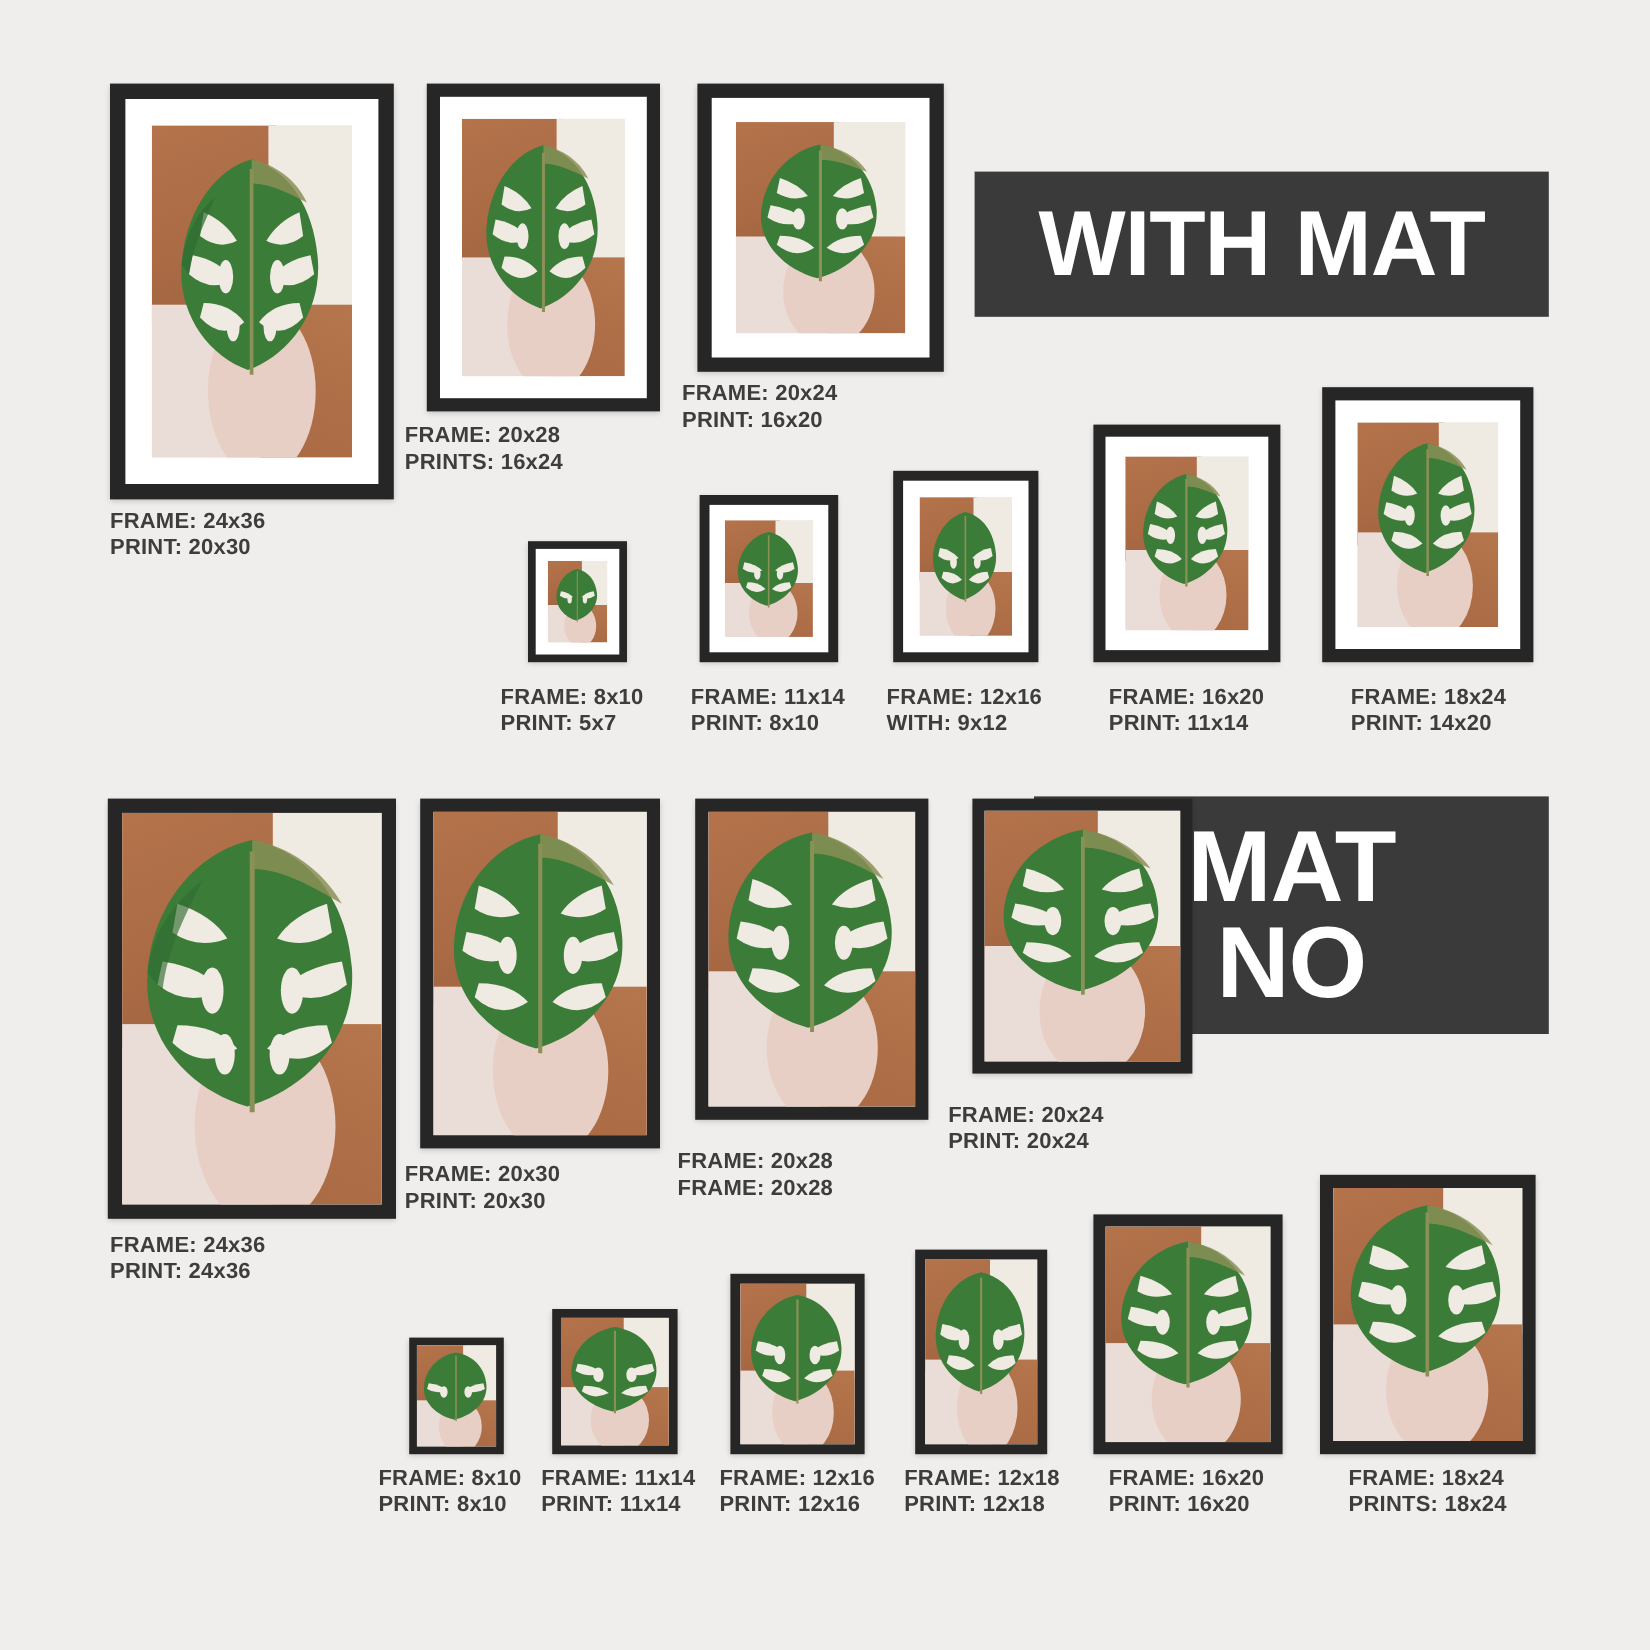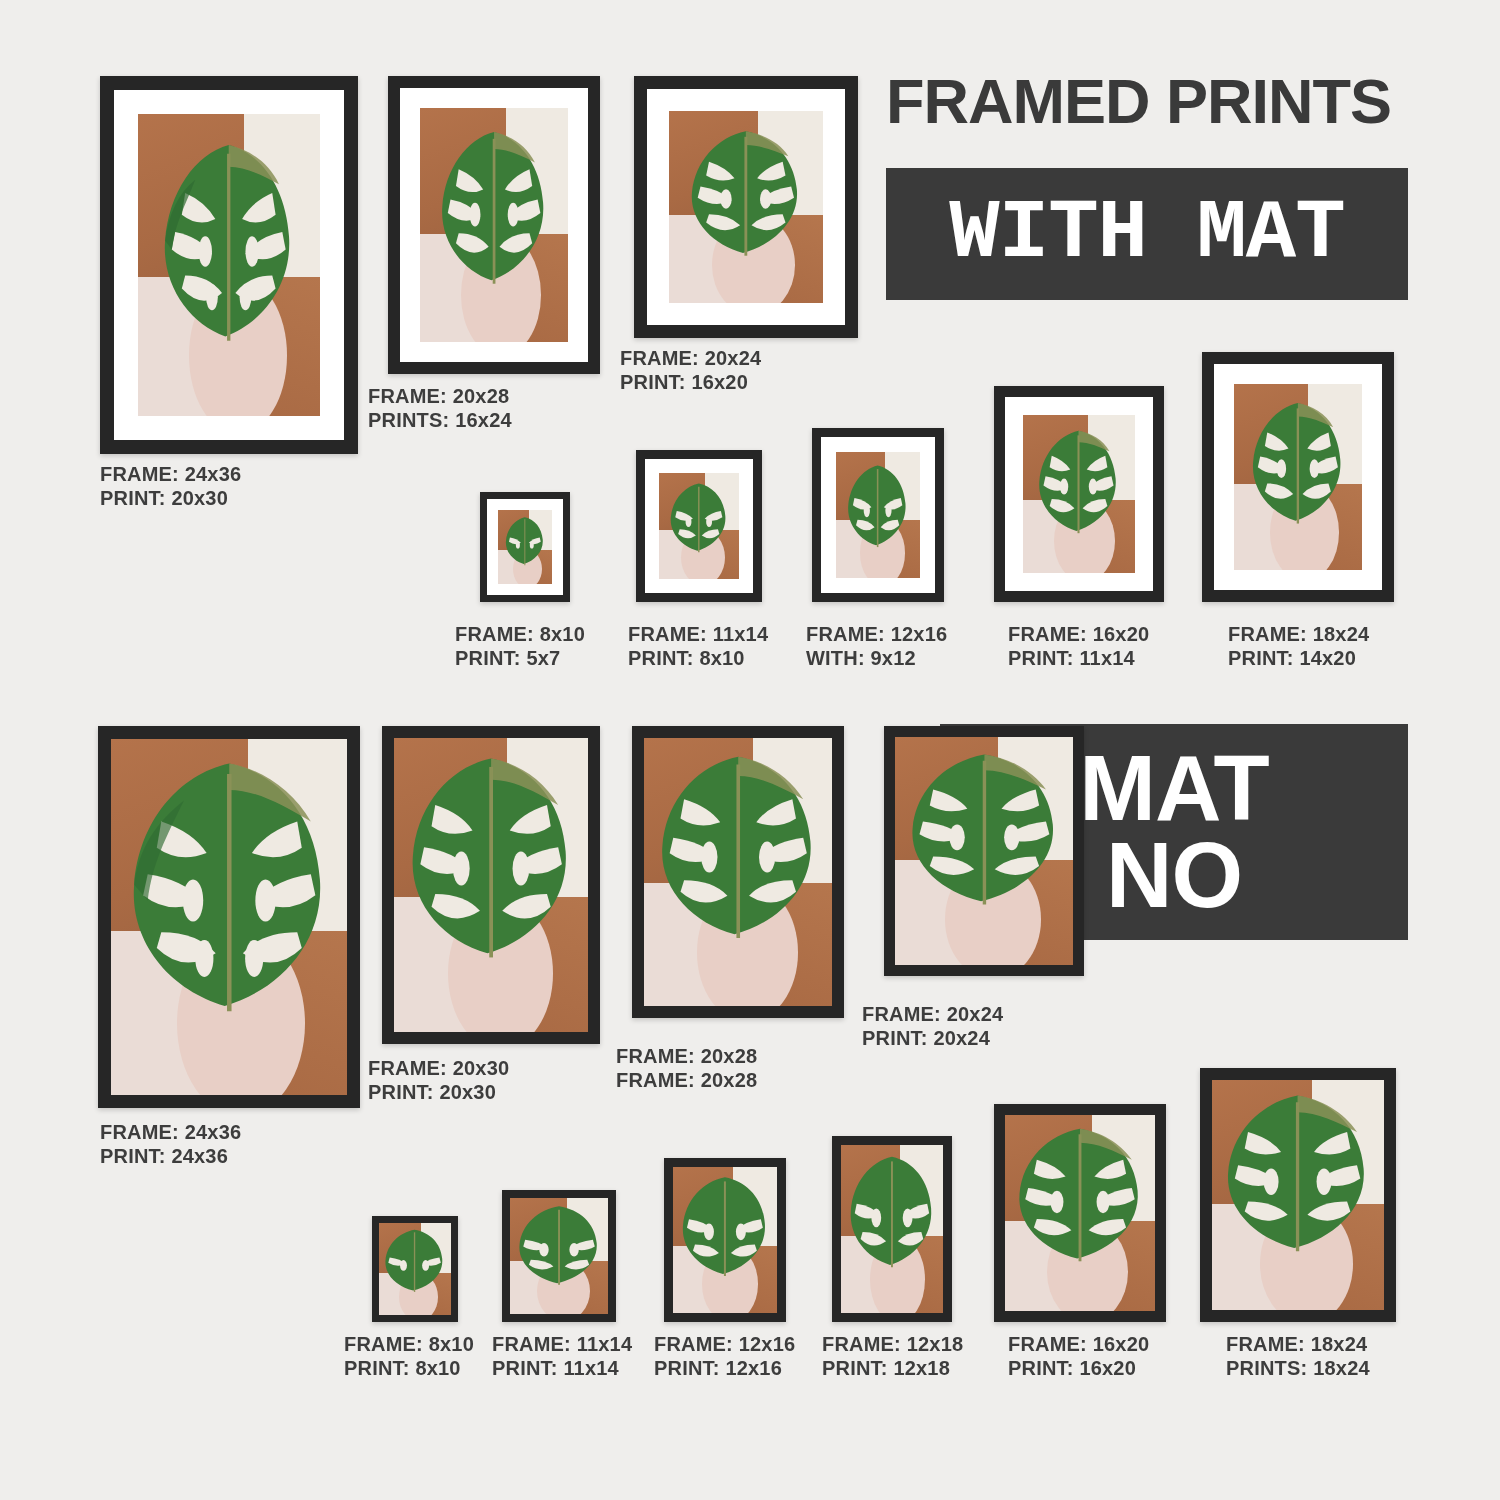--- a/index.html
+++ b/index.html
@@ -96,23 +96,22 @@
     display:flex; align-items:center; justify-content:center;
     font-weight:bold;
     font-size:19.5px;
   }
 </style>
 </head>
 <body>
 
 <div class="stage">
 
-  <div class="banner-title" style="left:886px; top:70px; font-size:63px;">FRAMED PRINTS</div>
-
-  <div class="banner-box" style="left:886px; top:168px; width:522px; height:132px; font-size:84px;font-family:Liberation Mono, monospace;">WITH MAT</div>
+
+  <div class="banner-box" style="left:886px; top:156px; width:522px; height:132px; font-size:84px;">WITH MAT</div>
 
   <div class="frame" style="left:100px; top:76px; width:258px; height:378px;">
     <div class="mat" style="left:14px; top:14px; right:14px; bottom:14px;">
       <div class="art" style="left:24px; top:24px; right:24px; bottom:24px;">
         <div class="bg-tan"></div>
           <div class="bg-cream"></div>
         <div class="bg-bottom-left"></div>
           <div class="bg-bottom-right"></div>
         <div class="circle"></div>
         <div class="leaf">

